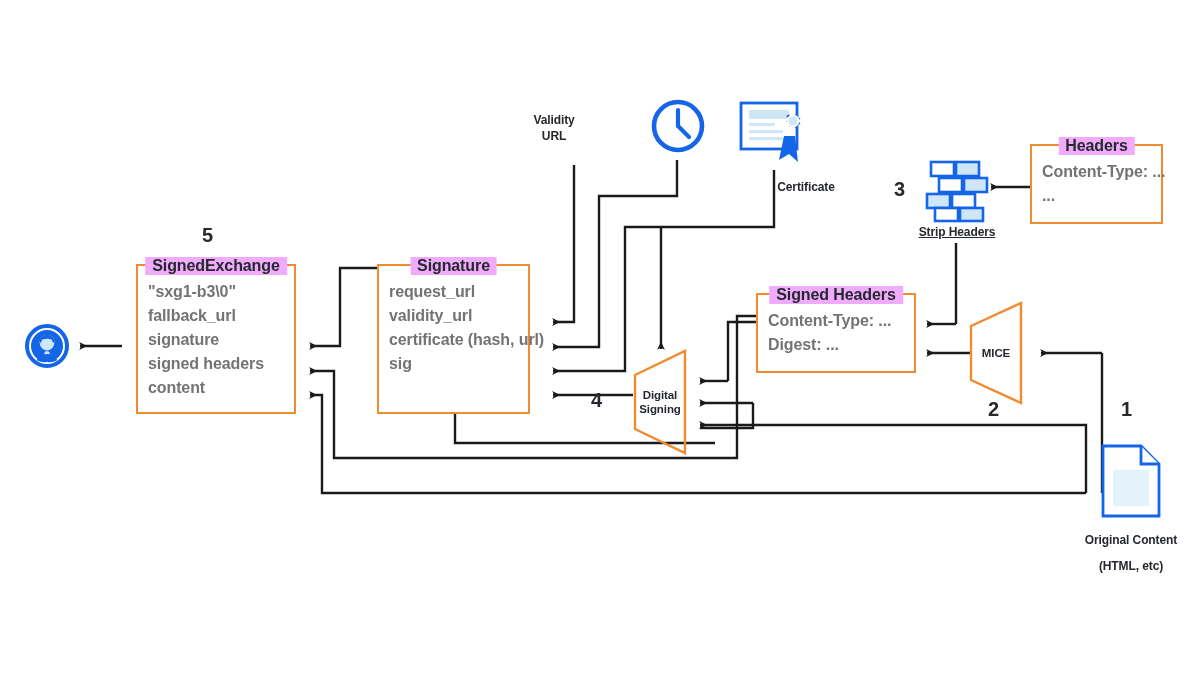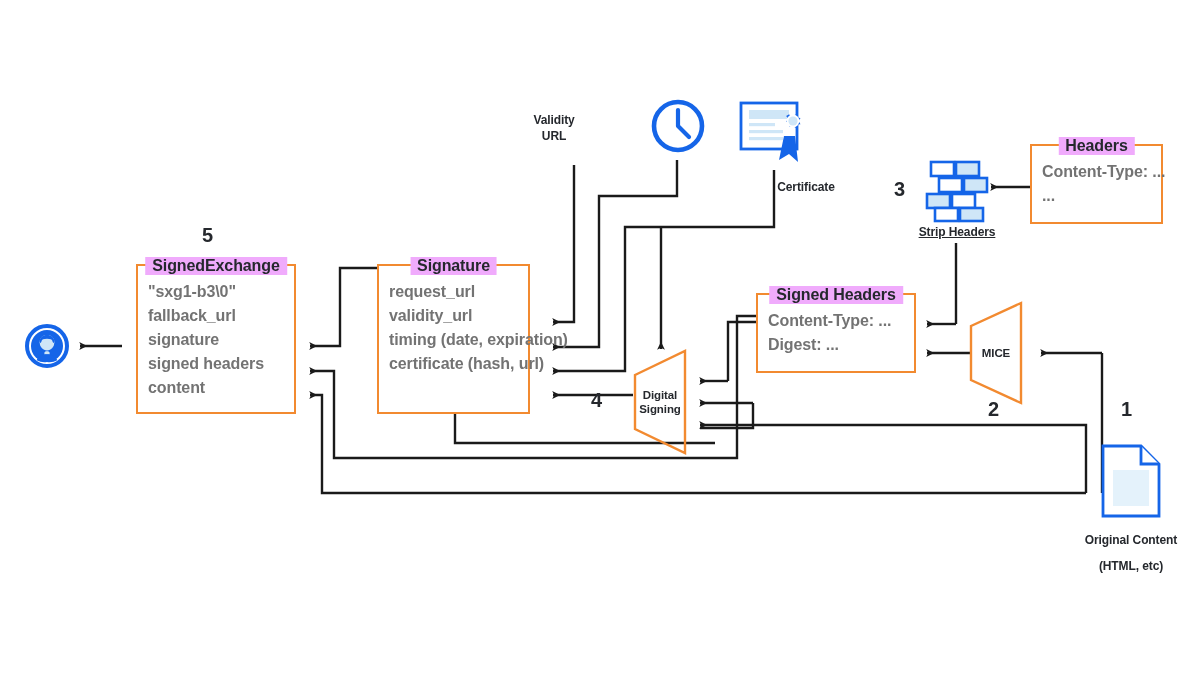--- a/index.html
+++ b/index.html
@@ -184,22 +184,22 @@
         <div class="f">signed headers</div>
         <div class="f">content</div>
       </div>
     </div>
 
     <div class="recbox" style="left:377px; top:264px; width:153px; height:150px;">
       <div class="legend">Signature</div>
       <div class="fields">
         <div class="f">request_url</div>
         <div class="f">validity_url</div>
-        <div class="f">timing (date, expiration)</div>
         <div class="f">certificate (hash, url)</div>
+        <div class="f">sig</div>
       </div>
     </div>
 
     <div class="recbox" style="left:756px; top:293px; width:160px; height:80px;">
       <div class="legend">Signed Headers</div>
       <div class="fields">
         <div class="f">Content-Type: ...</div>
         <div class="f">Digest: ...</div>
       </div>
     </div>

